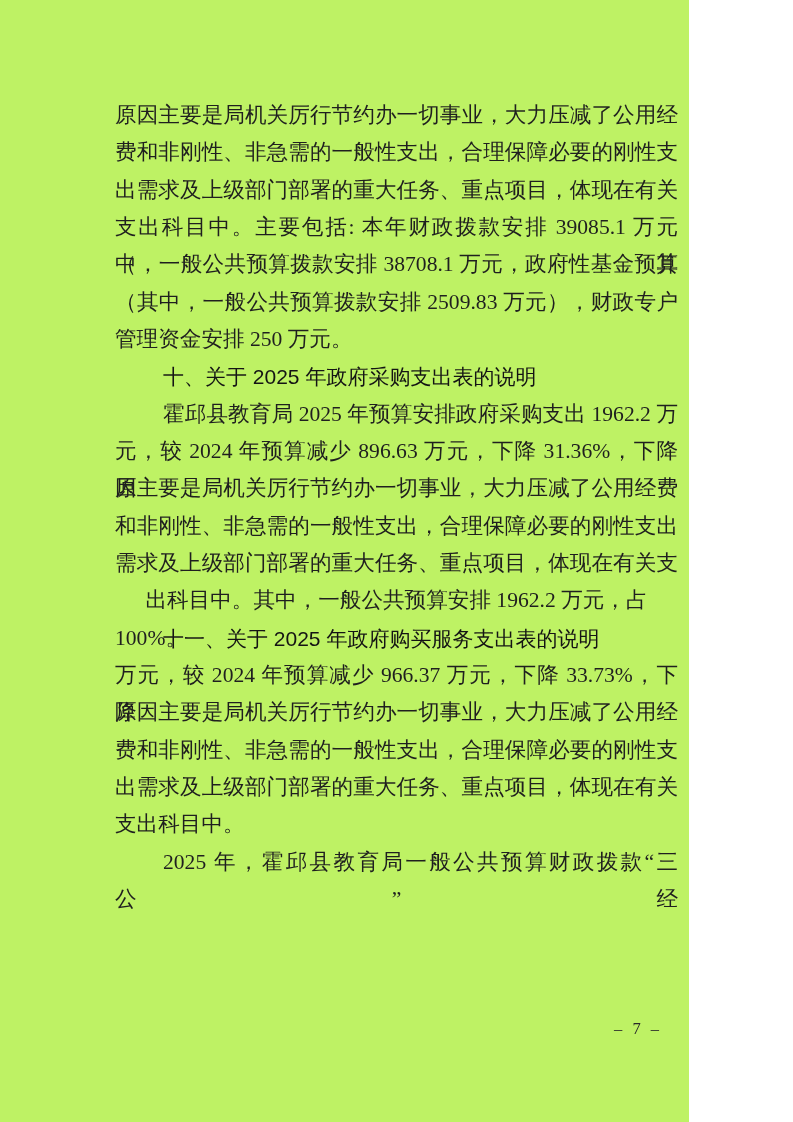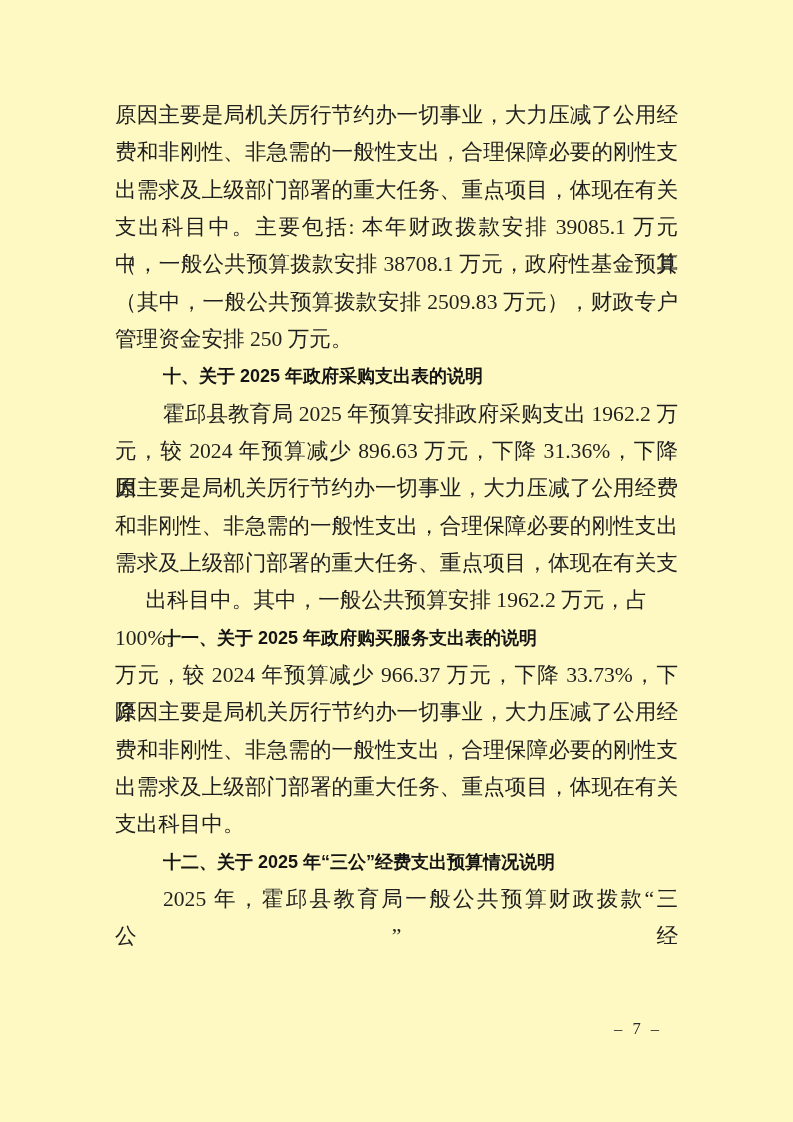--- a/index.html
+++ b/index.html
@@ -2,23 +2,23 @@
 <html><head>
 <meta charset="utf-8">
 <style>
   html, body {
     margin: 0;
     padding: 0;
     background: #ffffff;
   }
   .page {
     position: relative;
-    width: 793px;
+    width: 689px;
     height: 1122px;
-    background: #fef9c3;
+    background: #bef264;
     overflow: hidden;
   }
   .content {
     position: absolute;
     top: 97px;
     left: 115px;
     width: 563px;
   }
   .line {
     font-family: "Liberation Serif", "DejaVu Serif", serif;
@@ -34,22 +34,22 @@
   }
   .line.end {
     text-align: center;
     text-align-last: left;
   }
   .line.indent {
     text-indent: 48px;
   }
   .line.heading {
     font-family: "Liberation Sans", "DejaVu Sans", sans-serif;
-    font-weight: 700;
-    font-size: 18px;
+    font-weight: 400;
+    font-size: 21px;
     color: #141414;
     text-indent: 48px;
     text-align: left;
     text-align-last: left;
   }
   .footer {
     position: absolute;
     top: 1017px;
     left: 614px;
     font-family: "Liberation Serif", "DejaVu Serif", serif;
@@ -78,17 +78,16 @@
     <div class="line full">因主要是局机关厉行节约办一切事业，大力压减了公用经费</div>
     <div class="line full">和非刚性、非急需的一般性支出，合理保障必要的刚性支出</div>
     <div class="line full">需求及上级部门部署的重大任务、重点项目，体现在有关支</div>
     <div class="line end">出科目中。其中，一般公共预算安排 1962.2 万元，占 100%。</div>
     <div class="line heading">十一、关于 2025 年政府购买服务支出表的说明</div>
     <div class="line full">万元，较 2024 年预算减少 966.37 万元，下降 33.73%，下降</div>
     <div class="line full">原因主要是局机关厉行节约办一切事业，大力压减了公用经</div>
     <div class="line full">费和非刚性、非急需的一般性支出，合理保障必要的刚性支</div>
     <div class="line full">出需求及上级部门部署的重大任务、重点项目，体现在有关</div>
     <div class="line end">支出科目中。</div>
-    <div class="line heading">十二、关于 2025 年“三公”经费支出预算情况说明</div>
     <div class="line full indent">2025 年，霍邱县教育局一般公共预算财政拨款“三公”经</div>
   </div>
   <div class="footer">– 7 –</div>
 </div>
 
 </body></html>

